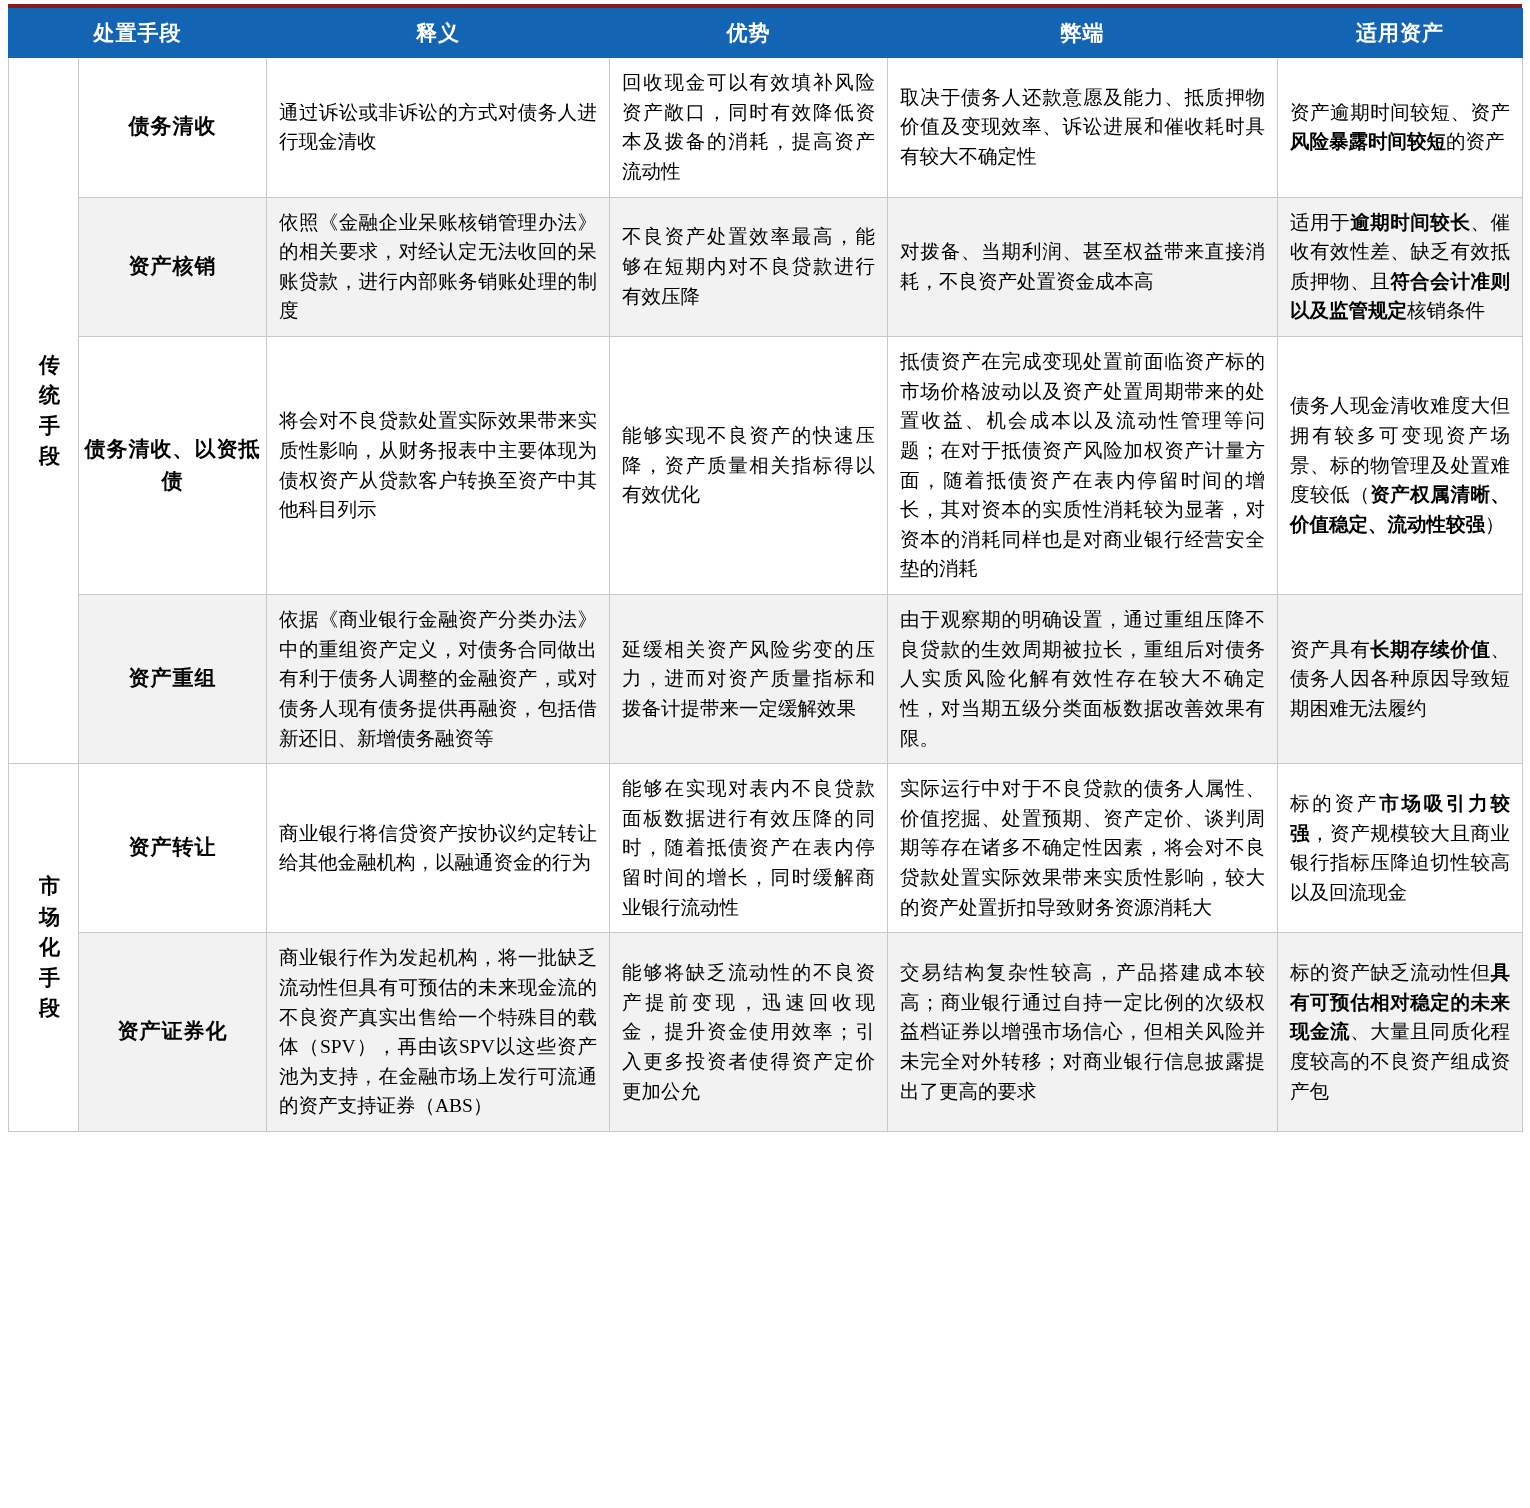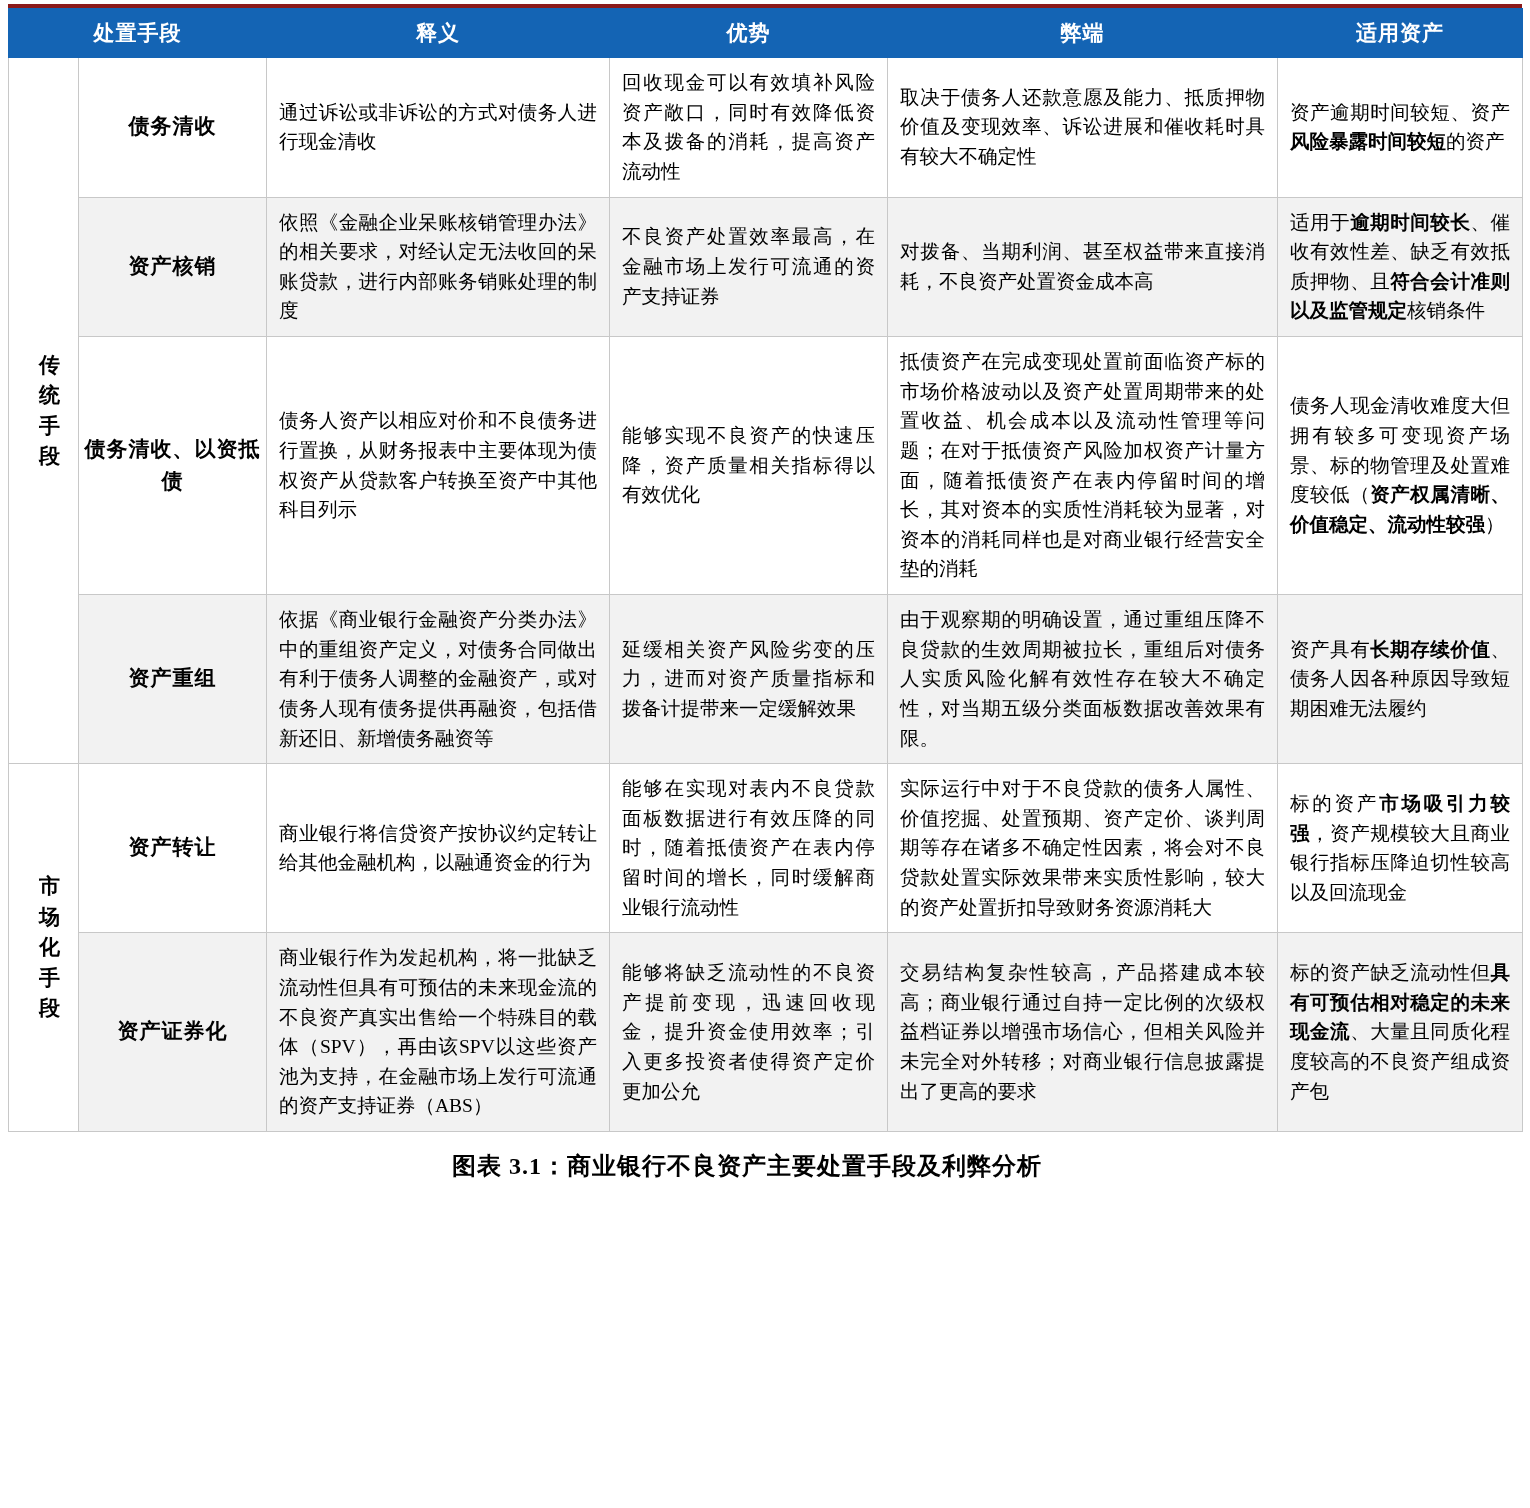--- a/index.html
+++ b/index.html
@@ -122,28 +122,28 @@
         <td class="means">债务清收</td>
         <td>通过诉讼或非诉讼的方式对债务人进行现金清收</td>
         <td>回收现金可以有效填补风险资产敞口，同时有效降低资本及拨备的消耗，提高资产流动性</td>
         <td>取决于债务人还款意愿及能力、抵质押物价值及变现效率、诉讼进展和催收耗时具有较大不确定性</td>
         <td class="asset"><span>资产逾期时间较短、资产</span><b>风险暴露时间较短</b><span>的资产</span></td>
       </tr>
 
       <tr class="alt">
         <td class="means">资产核销</td>
         <td>依照《金融企业呆账核销管理办法》的相关要求，对经认定无法收回的呆账贷款，进行内部账务销账处理的制度</td>
-        <td>不良资产处置效率最高，在金融市场上发行可流通的资产支持证券</td>
+        <td>不良资产处置效率最高，能够在短期内对不良贷款进行有效压降</td>
         <td>对拨备、当期利润、甚至权益带来直接消耗，不良资产处置资金成本高</td>
         <td class="asset"><span>适用于</span><b>逾期时间较长</b><span>、催收有效性差、缺乏有效抵质押物、且</span><b>符合会计准则以及监管规定</b><span>核销条件</span></td>
       </tr>
 
       <tr>
         <td class="means">债务清收、以资抵债</td>
-        <td>债务人资产以相应对价和不良债务进行置换，从财务报表中主要体现为债权资产从贷款客户转换至资产中其他科目列示</td>
+        <td>将会对不良贷款处置实际效果带来实质性影响，从财务报表中主要体现为债权资产从贷款客户转换至资产中其他科目列示</td>
         <td>能够实现不良资产的快速压降，资产质量相关指标得以有效优化</td>
         <td>抵债资产在完成变现处置前面临资产标的市场价格波动以及资产处置周期带来的处置收益、机会成本以及流动性管理等问题；在对于抵债资产风险加权资产计量方面，随着抵债资产在表内停留时间的增长，其对资本的实质性消耗较为显著，对资本的消耗同样也是对商业银行经营安全垫的消耗</td>
         <td class="asset"><span>债务人现金清收难度大但拥有较多可变现资产场景、标的物管理及处置难度较低（</span><b>资产权属清晰、价值稳定、流动性较强</b><span>）</span></td>
       </tr>
 
       <tr class="alt">
         <td class="means">资产重组</td>
         <td>依据《商业银行金融资产分类办法》中的重组资产定义，对债务合同做出有利于债务人调整的金融资产，或对债务人现有债务提供再融资，包括借新还旧、新增债务融资等</td>
         <td>延缓相关资产风险劣变的压力，进而对资产质量指标和拨备计提带来一定缓解效果</td>
         <td>由于观察期的明确设置，通过重组压降不良贷款的生效周期被拉长，重组后对债务人实质风险化解有效性存在较大不确定性，对当期五级分类面板数据改善效果有限。</td>
@@ -165,14 +165,13 @@
         <td class="means">资产证券化</td>
         <td>商业银行作为发起机构，将一批缺乏流动性但具有可预估的未来现金流的不良资产真实出售给一个特殊目的载体（SPV），再由该SPV以这些资产池为支持，在金融市场上发行可流通的资产支持证券（ABS）</td>
         <td>能够将缺乏流动性的不良资产提前变现，迅速回收现金，提升资金使用效率；引入更多投资者使得资产定价更加公允</td>
         <td>交易结构复杂性较高，产品搭建成本较高；商业银行通过自持一定比例的次级权益档证券以增强市场信心，但相关风险并未完全对外转移；对商业银行信息披露提出了更高的要求</td>
         <td class="asset"><span>标的资产缺乏流动性但</span><b>具有可预估相对稳定的未来现金流</b><span>、大量且同质化程度较高的不良资产组成资产包</span></td>
       </tr>
 
     </tbody>
   </table>
 
-  <div class="caption">图表 3.1：商业银行不良资产主要处置手段及利弊分析</div>
 </div>
 
 </body></html>

